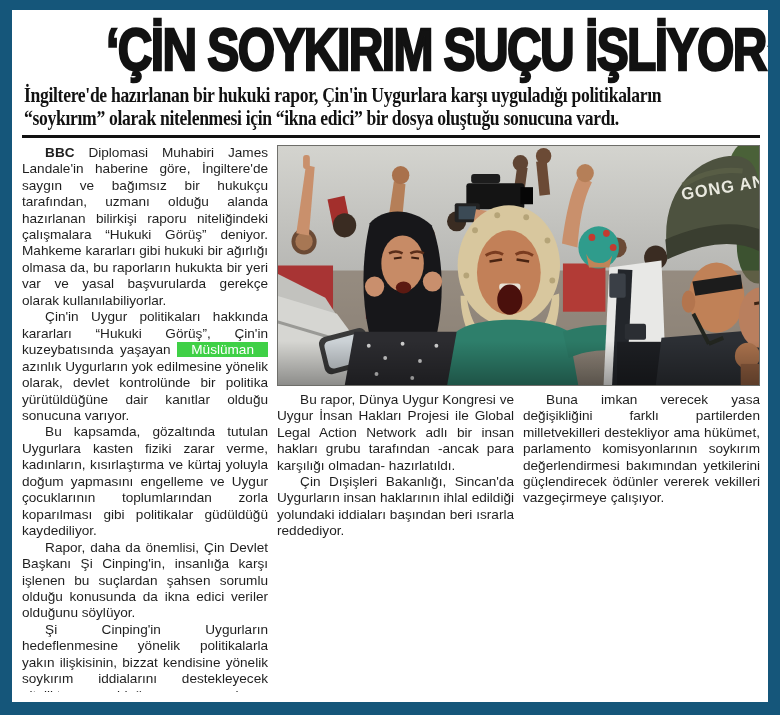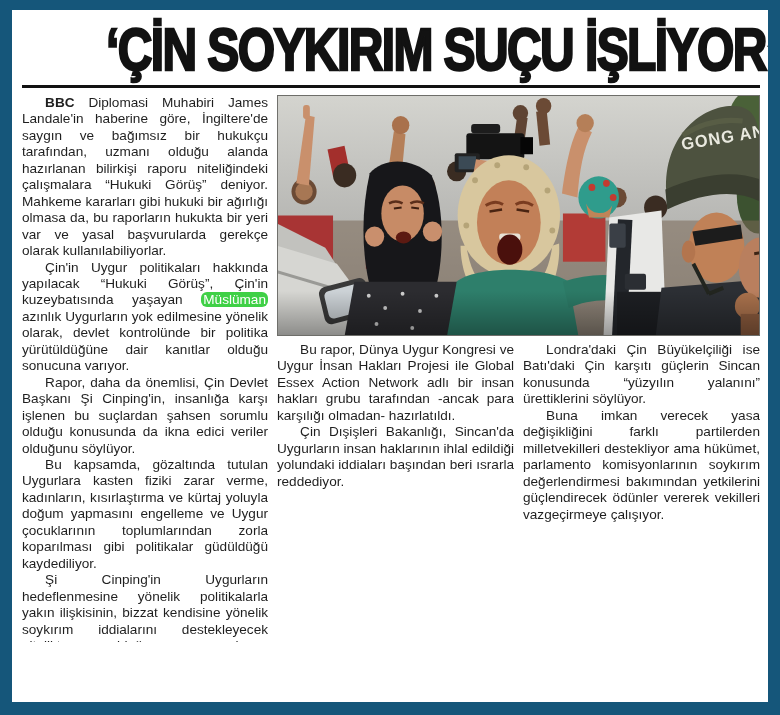--- a/index.html
+++ b/index.html
@@ -56,42 +56,46 @@
   .col-1{width:246px;flex:0 0 246px;}
   .right-region{flex:1;display:flex;flex-direction:column;}
   .photo{margin:0 0 6px 0;width:100%;height:241px;}
   .photo svg{display:block;width:100%;height:100%;}
   .cols-23{display:flex;gap:9px;flex:1;}
   .cols-23 .col{flex:1;}
 
   .para{margin:0;text-indent:1.7em;}
   .para.no-indent{text-indent:0;}
   .bold{font-weight:bold;}
-  .highlight{background:var(--highlight_green);color:#ffffff;padding:0 2px;border-radius:6px;}
+  .highlight{background:var(--highlight_green);color:#ffffff;padding:0 14px;}
 </style>
 </head>
 <body>
 
 <div class="page">
   <div class="content">
 
     <div class="headline">
       <span class="headline-inner">‘ÇİN SOYKIRIM SUÇU İŞLİYOR’</span>
     </div>
 
+    <div class="subtitle">
+      <span class="sub-line">İngiltere'de hazırlanan bir hukuki rapor, Çin'in Uygurlara karşı uyguladığı politikaların</span>
+      <span class="sub-line">“soykırım” olarak nitelenmesi için “ikna edici” bir dosya oluştuğu sonucuna vardı.</span>
+    </div>
 
     <hr class="rule">
 
     <div class="article">
 
       <div class="col col-1">
           <p class="para"><span class="bold">BBC</span><span> Diplomasi Muhabiri James Landale'in haberine göre, İngiltere'de saygın ve bağımsız bir hukukçu tarafından, uzmanı olduğu alanda hazırlanan bilirkişi raporu niteliğindeki çalışmalara “Hukuki Görüş” deniyor. Mahkeme kararları gibi hukuki bir ağırlığı olmasa da, bu raporların hukukta bir yeri var ve yasal başvurularda gerekçe olarak kullanılabiliyorlar.</span></p>
-          <p class="para"><span>Çin'in Uygur politikaları hakkında yapılacak “Hukuki Görüş”, Çin'in kuzeybatısında yaşayan </span><span class="highlight">Müslüman</span><span> azınlık Uygurların yok edilmesine yönelik olarak, devlet kontrolünde bir politika yürütüldüğüne dair kanıtlar olduğu sonucuna varıyor.</span></p>
+          <p class="para"><span>Çin'in Uygur politikaları hakkında kararları “Hukuki Görüş”, Çin'in kuzeybatısında yaşayan </span><span class="highlight">Müslüman</span><span> azınlık Uygurların yok edilmesine yönelik olarak, devlet kontrolünde bir politika yürütüldüğüne dair kanıtlar olduğu sonucuna varıyor.</span></p>
+          <p class="para"><span>Bu kapsamda, gözaltında tutulan Uygurlara kasten fiziki zarar verme, kadınların, kısırlaştırma ve kürtaj yoluyla doğum yapmasını engelleme ve Uygur çocuklarının toplumlarından zorla koparılması gibi politikalar güdüldüğü kaydediliyor.</span></p>
           <p class="para"><span>Rapor, daha da önemlisi, Çin Devlet Başkanı Şi Cinping'in, insanlığa karşı işlenen bu suçlardan şahsen sorumlu olduğu konusunda da ikna edici veriler olduğunu söylüyor.</span></p>
-          <p class="para"><span>Bu kapsamda, gözaltında tutulan Uygurlara kasten fiziki zarar verme, kadınların, kısırlaştırma ve kürtaj yoluyla doğum yapmasını engelleme ve Uygur çocuklarının toplumlarından zorla koparılması gibi politikalar güdüldüğü kaydediliyor.</span></p>
           <p class="para"><span>Şi Cinping'in Uygurların hedeflenmesine yönelik politikalarla yakın ilişkisinin, bizzat kendisine yönelik soykırım iddialarını destekleyecek nitelikte olduğu savunuluyor. “Gördüğümüz kanıtlar ışığında bu Hukuki Görüş, Çin hükümetinin Sincan Uygur Özerk Bölgesi'nde Uygurlara yönelik ey-</span></p>
         </div>
 
       <div class="right-region">
 
         <figure class="photo" aria-label="Ağlayan ve yumruklarını kaldıran Uygur kadınlar ile kask takan Çinli polis (Gong An) — protesto fotoğrafı">
           <svg viewBox="0 0 500 240" preserveAspectRatio="none">
             <defs>
               <linearGradient id="sky" x1="0" y1="0" x2="0" y2="1">
                 <stop offset="0" stop-color="#d4d4cf"></stop>
@@ -243,25 +247,24 @@
               <rect x="480" y="218" width="22" height="22" fill="#8d5c3e"></rect>
             </g>
 
             <rect x="0" y="195" width="500" height="45" fill="url(#fade)"></rect>
             <rect x="0.5" y="0.5" width="499" height="239" fill="none" stroke="#6e6e6a" stroke-width="1"></rect>
           </svg>
         </figure>
 
         <div class="cols-23">
           <div class="col">
-              <p class="para"><span>Bu rapor, Dünya Uygur Kongresi ve Uygur İnsan Hakları Projesi ile Global Essex Action Network adlı bir insan hakları grubu tarafından -ancak para karşılığı olmadan- hazırlatıldı.</span></p>
+              <p class="para"><span>Bu rapor, Dünya Uygur Kongresi ve Uygur İnsan Hakları Projesi ile Global Legal Action Network adlı bir insan hakları grubu tarafından -ancak para karşılığı olmadan- hazırlatıldı.</span></p>
               <p class="para"><span>Çin Dışişleri Bakanlığı, Sincan'da Uygurların insan haklarının ihlal edildiği yolundaki iddiaları başından beri ısrarla reddediyor.</span></p>
             </div>
           <div class="col">
-              <p class="para"><span>Londra'daki Çin Büyükelçiliği ise Batı'daki Çin karşıtı güçlerin Sincan konusunda “yüzyılın yalanını” ürettiklerini söylüyor.</span></p>
               <p class="para"><span>Buna imkan verecek yasa değişikliğini farklı partilerden milletvekilleri destekliyor ama hükümet, parlamento komisyonlarının soykırım değerlendirmesi bakımından yetkilerini güçlendirecek ödünler vererek vekilleri vazgeçirmeye çalışıyor.</span></p>
             </div>
         </div>
 
       </div>
     </div>
   </div>
 </div>
 
 </body></html>

